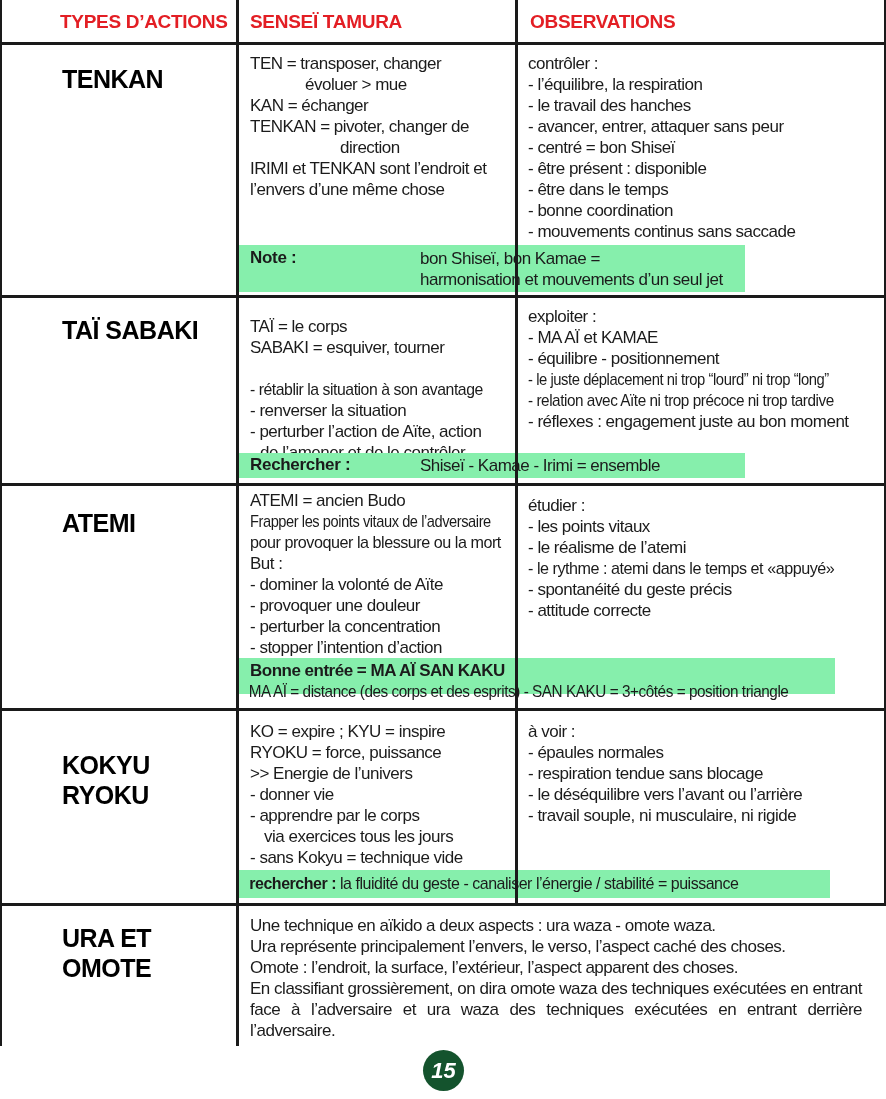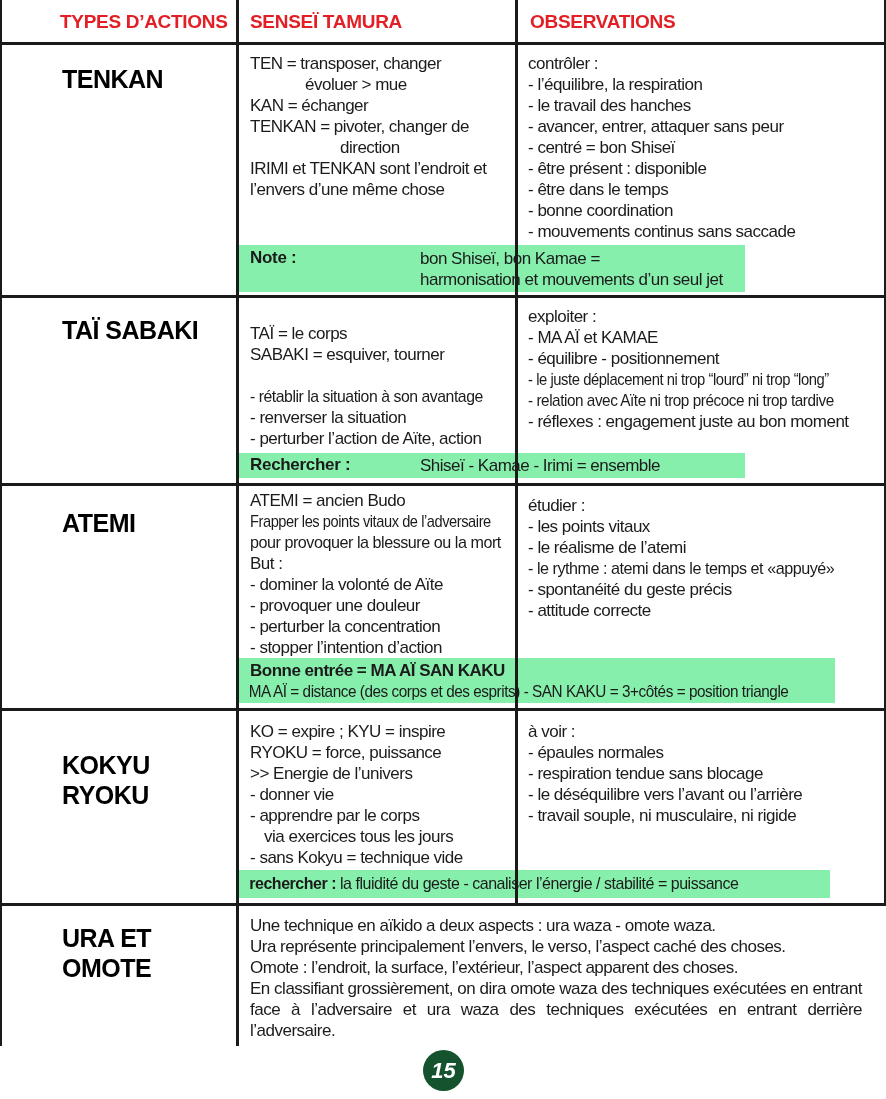--- a/index.html
+++ b/index.html
@@ -84,21 +84,21 @@
       <div class="band-label">Note :</div>
       <div class="band-lines">
         <div class="tline">bon Shiseï, bon Kamae =</div>
         <div class="tline">harmonisation et mouvements d’un seul jet</div>
       </div>
     </div>
   </section>
 
   <section class="row" style="top:295px;height:188px;">
     <div class="row-title" style="top:20px">TAÏ SABAKI</div>
-    <div class="col-mid" id="mid1" style="top:28px">
+    <div class="col-mid" id="mid1" style="top:21px">
         <div class="tline">TAÏ = le corps</div>
         <div class="tline">SABAKI = esquiver, tourner</div>
         <div class="tline">&nbsp;</div>
         <div class="tline">- rétablir la situation à son avantage</div>
         <div class="tline">- renverser la situation</div>
         <div class="tline">- perturber l’action de Aïte, action</div>
         <div class="tline" style="padding-left: 10px;">de l’amener et de le contrôler</div>
       </div>
     <div class="col-obs" style="top:11px">
       <div class="tline obs-title">exploiter :</div>
@@ -133,21 +133,21 @@
     <div class="col-obs" style="top:12px">
       <div class="tline obs-title">étudier :</div>
       <div id="obs2-items">
           <div class="tline">- les points vitaux</div>
           <div class="tline">- le réalisme de l’atemi</div>
           <div class="tline">- le rythme : atemi dans le temps et «appuyé»</div>
           <div class="tline">- spontanéité du geste précis</div>
           <div class="tline">- attitude correcte</div>
         </div>
     </div>
-    <div class="band" style="left:238px;top:175px;width:597px;height:45px;">
+    <div class="band" style="left:238px;top:175px;width:597px;height:36px;">
       <div class="tline bold pad">Bonne entrée = MA AÏ SAN KAKU</div>
       <div class="tline bx90" style="padding-left:12px">MA AÏ = distance (des corps et des esprits) - SAN KAKU = 3+côtés = position triangle</div>
     </div>
   </section>
 
   <section class="row" style="top:708px;height:195px;">
     <div class="row-title" style="top:42px">KOKYU
 RYOKU</div>
     <div class="col-mid" id="mid3" style="top:13px">
         <div class="tline">KO = expire ; KYU = inspire</div>

